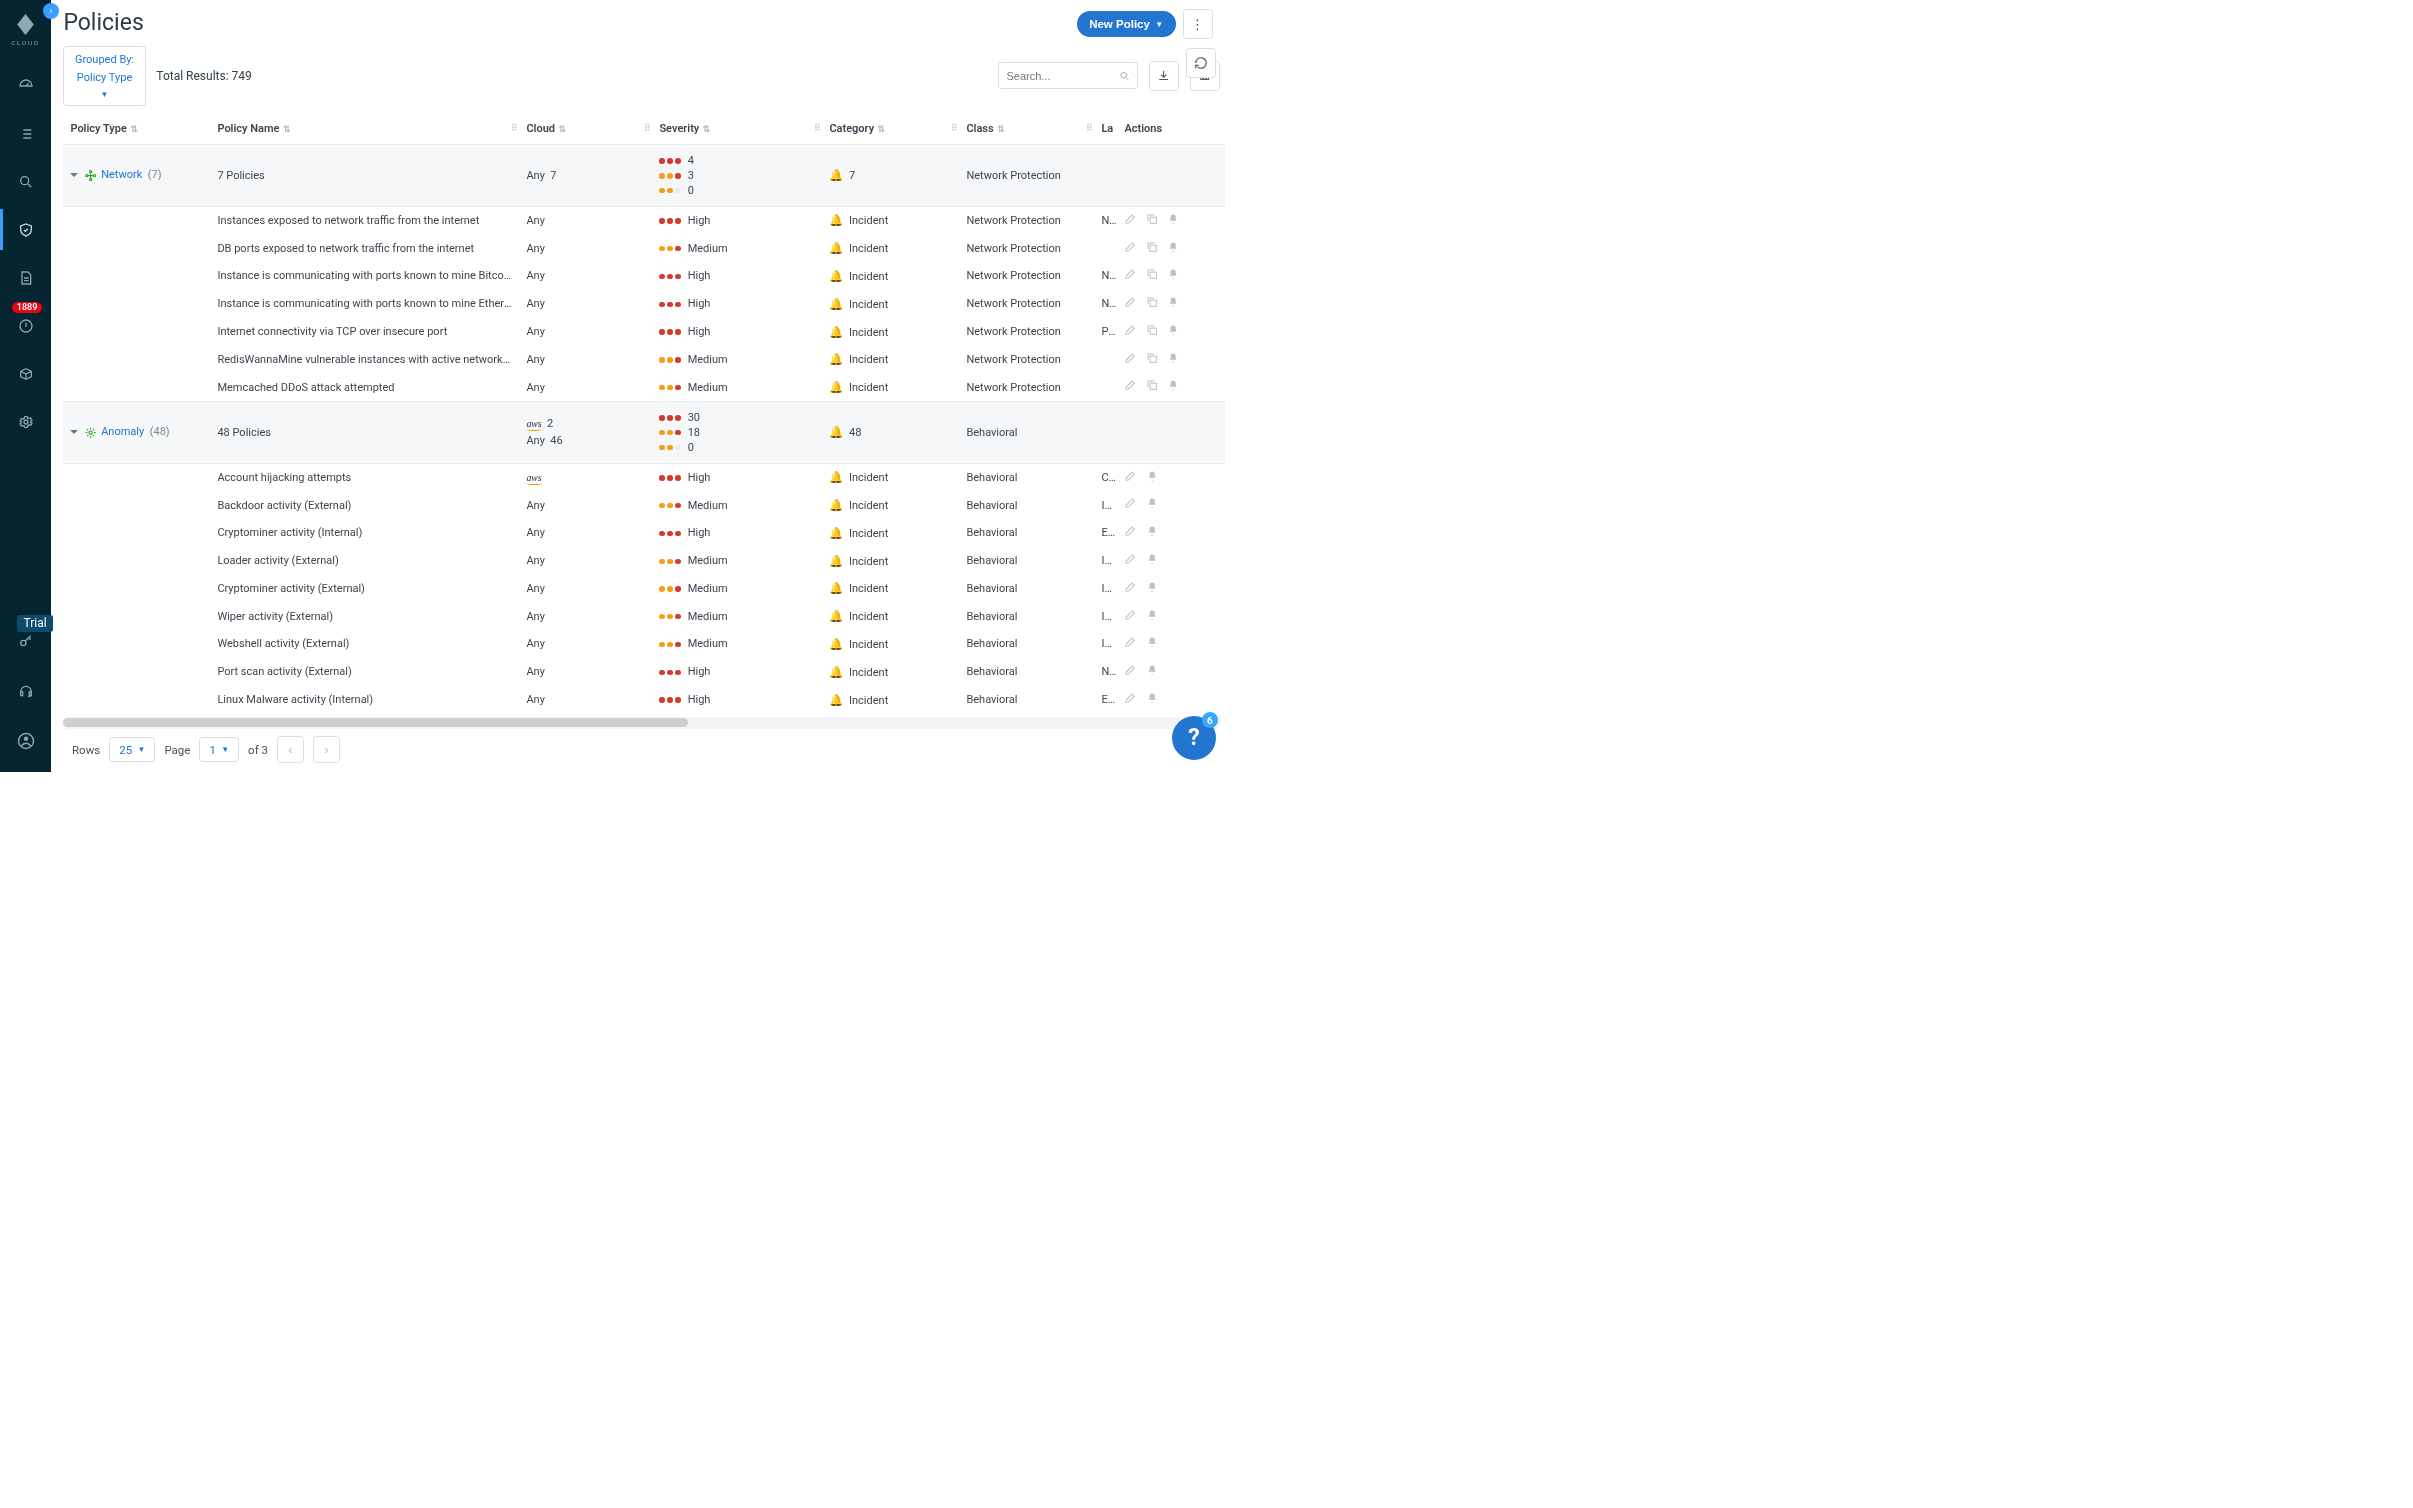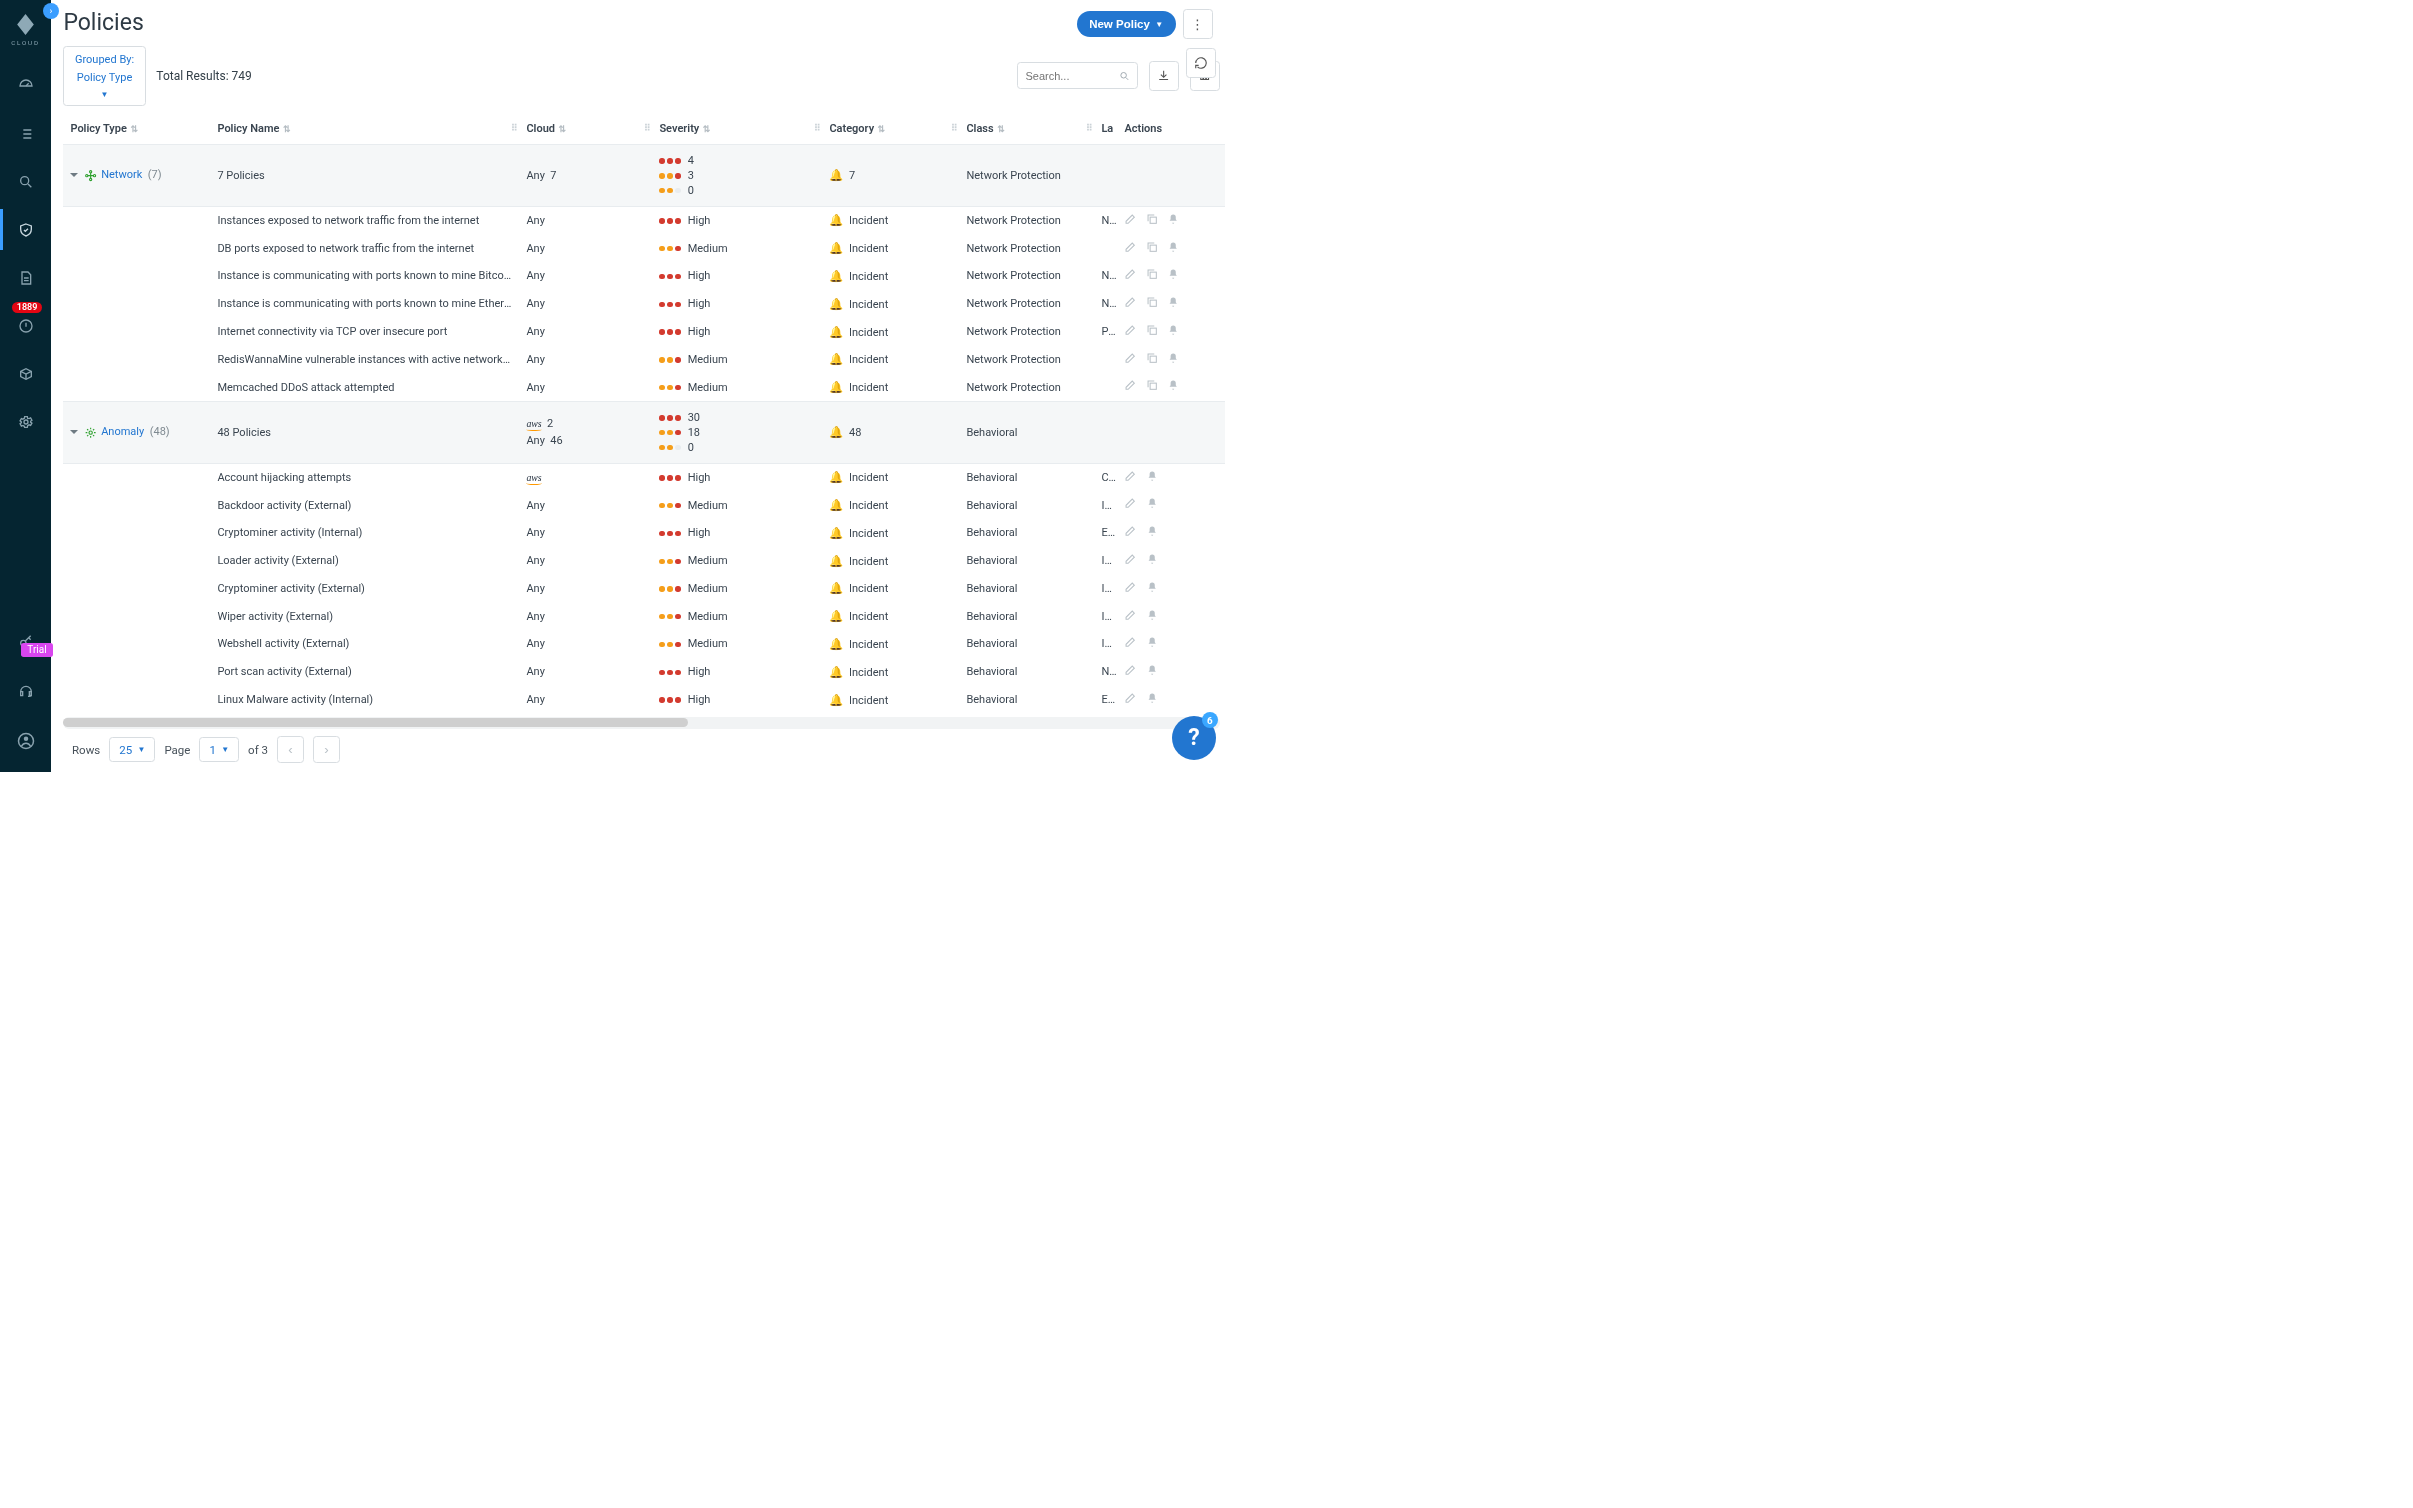--- a/index.html
+++ b/index.html
@@ -11,38 +11,38 @@
 .sidebar .expand-tab{position:absolute; top:2.7px; right:-8px; width:16px; height:16px; background:#3b9eff; border-radius:50%; color:#fff; display:flex;align-items:center;justify-content:center; font-size:9.8px;}
 .sidebar .logo{margin-top:12.4px; margin-bottom:25px; display:flex; flex-direction:column; align-items:center; color:#95b0bd;}
 .sidebar .logo svg{fill:#8ea9b6;}
 .sidebar .logo .txt{font-size:6.2px; letter-spacing:1.8px; color:#8ea9b6; margin-top:1.8px;}
 .sidebar .nav{display:flex; flex-direction:column; align-items:flex-start; gap:21px; width:100%;}
 .sidebar .nav-item{color:#89a2ae; position:relative; width:100%; height:27px; display:flex; align-items:center; justify-content:center;}
 .sidebar .nav-item.active::before{content:""; position:absolute; left:0; top:-7px; bottom:-7px; width:2.7px; background:#3b9eff;}
 .sidebar .nav-item.active{color:#c8d7de;}
 .sidebar .badge{position:absolute; top:-10.6px; left:12.4px; background:#e30613; color:#fff; font-size:9px; padding:0.9px 4.4px; border-radius:9px; font-weight:600;}
 .sidebar .bottom{margin-top:auto; display:flex; flex-direction:column; align-items:center; gap:23px; padding-bottom:18px; width:100%;}
-.sidebar .trial{position:absolute; right:-1.8px; top:-12.4px; background:#d946ef; color:#fff; font-size:10px; padding:1.8px 6.2px; border-radius:2.7px;margin-top:28px;}
+.sidebar .trial{position:absolute; right:-1.8px; top:-12.4px; background:#0c4a6e; color:#fff; font-size:12px; padding:1.8px 6.2px; border-radius:2.7px;}
 .iconwrap{position:relative;}
 
 
 .main{flex:1; display:flex; flex-direction:column; overflow:hidden;}
 .header{padding:9px 19.5px 3.5px 12.4px; display:flex; align-items:flex-start;}
 .header h1{font-size:23px; font-weight:400; color:#2e3a44;}
 .header-right{margin-left:auto; display:flex; gap:7px; align-items:center;}
 .btn-primary{background:#2276d0; color:#fff; border:none; padding:7px 12.4px; border-radius:13px; font-size:11.5px; font-weight:600; display:flex; align-items:center; gap:5.3px;}
 .btn-icon{border:0.9px solid #d8dde1; background:#fff; width:30px; height:30px; border-radius:3.5px; display:flex; align-items:center; justify-content:center; color:#555;}
 .filter-row{padding:0 12.4px 9px; display:flex; align-items:center; gap:9px;}
 .filter-chip{width:30px; height:30px; border-radius:50%; background:#2276d0; display:flex; align-items:center; justify-content:center;}
 .add-filter{color:#2276d0; font-size:12.4px;}
 .toolbar{padding:3.5px 12.4px 7px; display:flex; align-items:center; gap:10.6px;}
 .group-by{border:0.9px solid #d8dde1; border-radius:3.5px; padding:6.2px 10.6px; color:#2276d0; font-size:11px; display:flex; align-items:center; gap:5.3px;flex-direction:column;}
 .total{color:#344049; font-size:12px;}
 .toolbar .spacer{flex:1;}
-.search-box{border:0.9px solid #d8dde1; border-radius:3.5px; display:flex; align-items:center; padding:0 7px; height:27px; width:121px;}
+.search-box{border:0.9px solid #d8dde1; border-radius:3.5px; display:flex; align-items:center; padding:0 7px; height:27px; width:140px;}
 .search-box input{border:none; outline:none; width:100%; font-size:11px; color:#666;}
 .undo-btn{position:absolute; right:16px; top:48px;}
 
 
 .table-wrap{flex:1; overflow:hidden; padding:0 12.4px;}
 .tbl{width:100%; border-collapse:collapse; table-layout:fixed;}
 .tbl th{font-size:11px; font-weight:600; color:#3a4550; padding:9px 7px; text-align:left; position:relative; background:#fff; border-bottom:0.9px solid #e8ecef;}
 .tbl td{font-size:11px; color:#3a4550; padding:6.2px 7px; vertical-align:middle; white-space:nowrap; overflow:hidden; text-overflow:ellipsis;}
 .tbl tr.group td{background:#f5f7f8; border-top:0.9px solid #e8ecef; border-bottom:0.9px solid #e8ecef; padding-top:9px; padding-bottom:9px;}
 .sort-icon{color:#b4bcc2; font-size:9px; margin-left:3.5px;}

